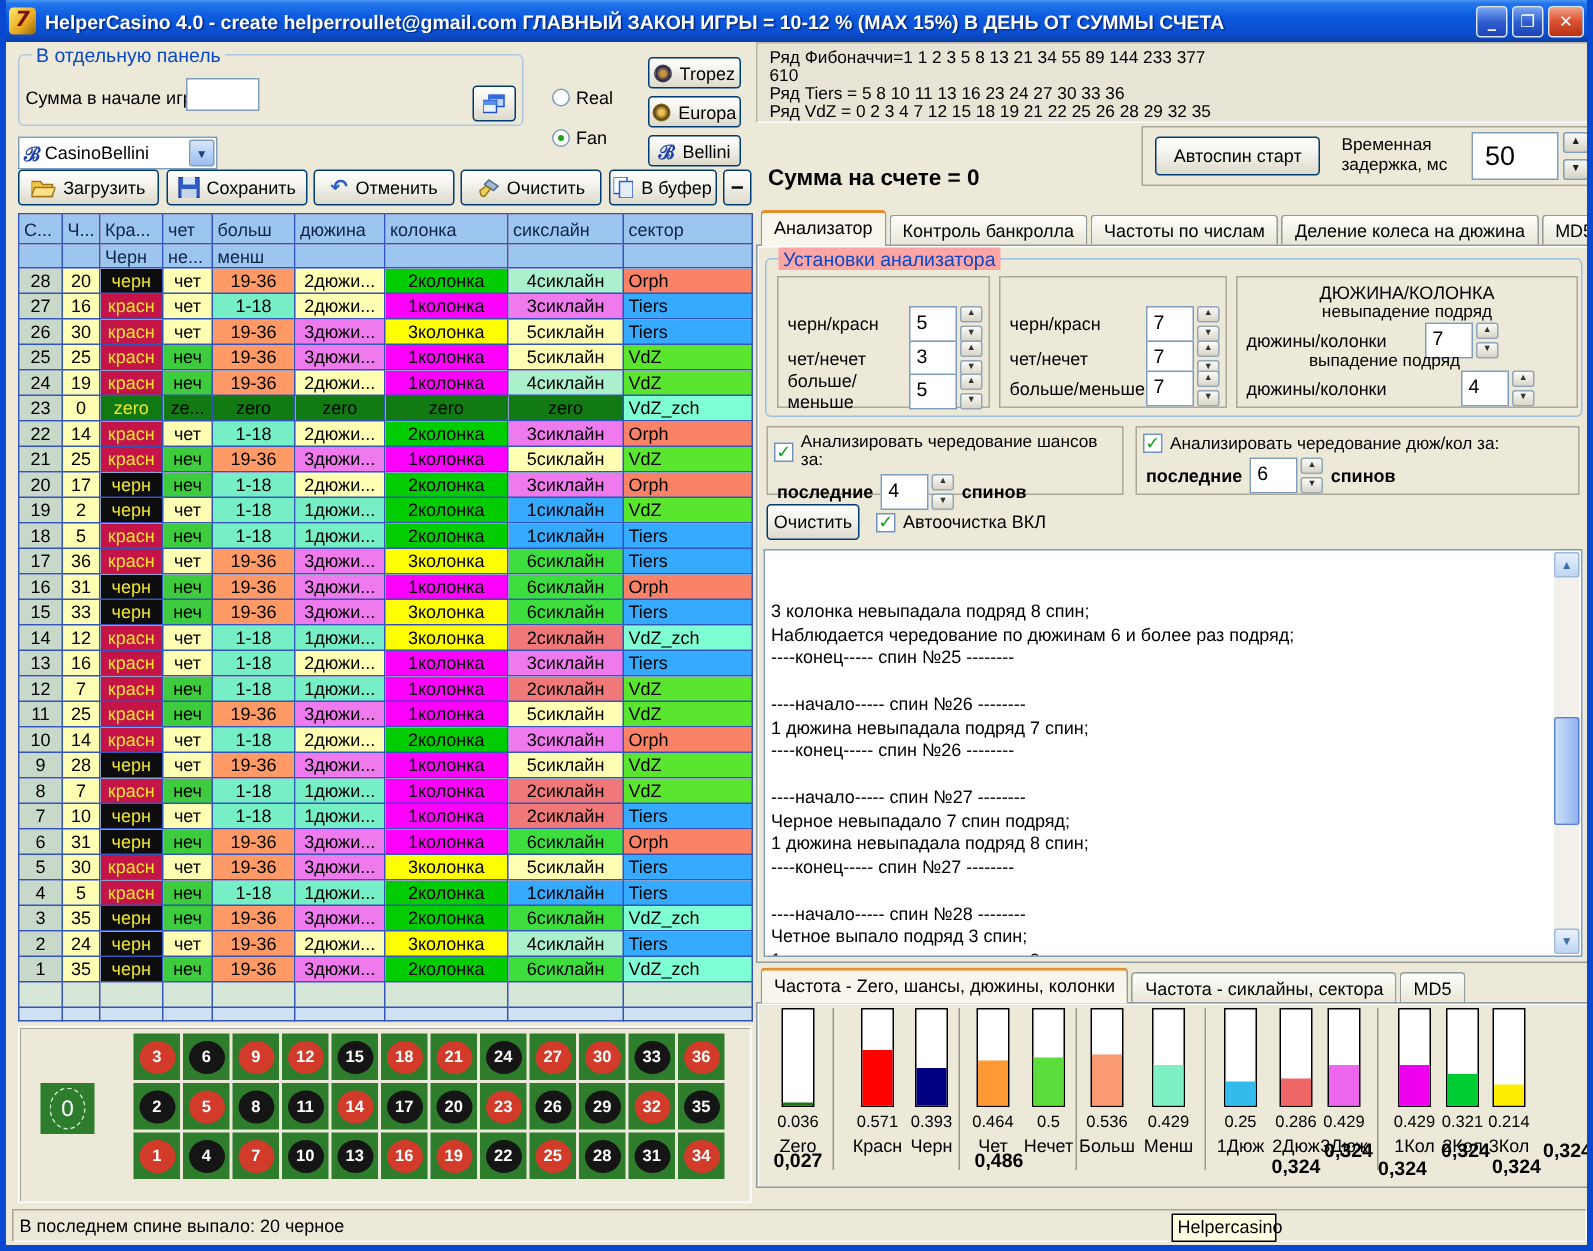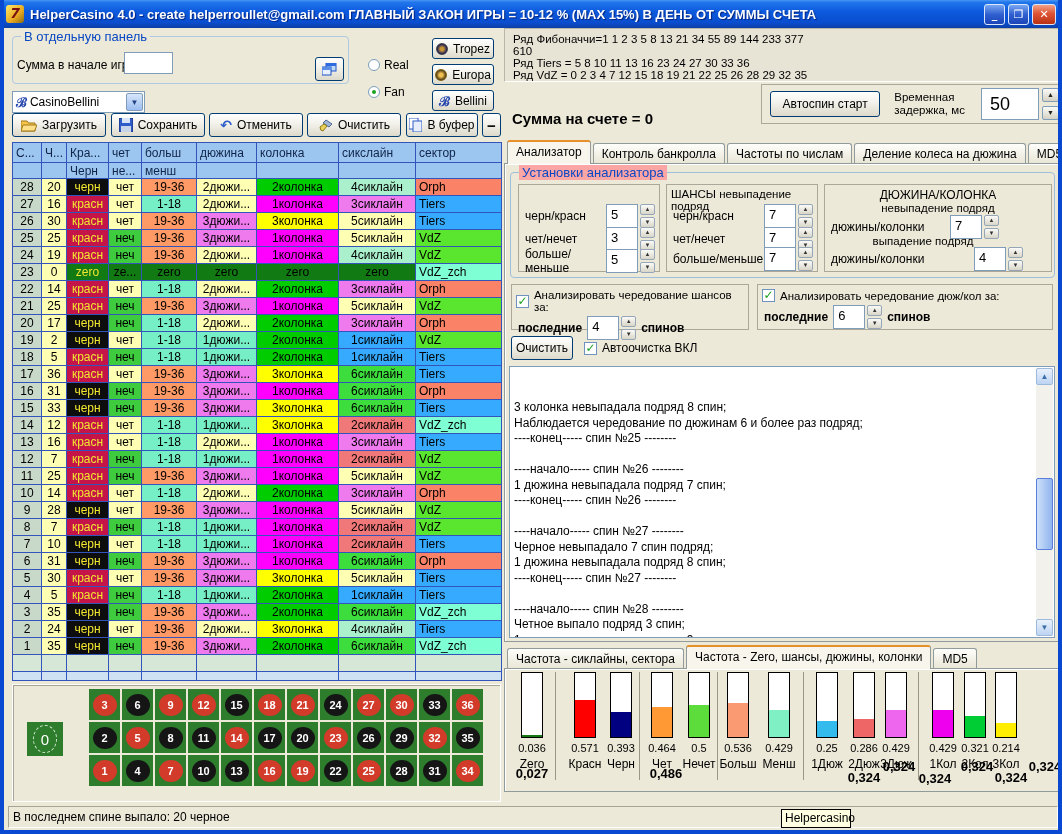--- a/index.html
+++ b/index.html
@@ -264,21 +264,20 @@
           <span class="spin-val">5</span>
           <span class="spin-arrows">
             <span class="sa">▲</span>
             <span class="sa">▼</span>
           </span>
         </span>
     </div>
   </div>
 
   <div class="an-box" style="left:662px;top:184px;width:152px;height:88px;">
-    <div style="font-size:11.5px;padding:3px 0 0 4px;">ШАНСЫ невыпадение подряд</div>
     <div class="an-row" style="top:19px;">
       <span class="lbl">черн/красн</span>
       <span class="spinner">
           <span class="spin-val">7</span>
           <span class="spin-arrows">
             <span class="sa">▲</span>
             <span class="sa">▼</span>
           </span>
         </span>
     </div>
@@ -879,22 +878,22 @@
         </div>
       </div>
   </div>
 
   <div class="statusbar">
     <span>В последнем спине выпало: 20 черное</span>
   </div>
   <div class="tooltip">Helpercasino</div>
 
   <div class="tabstrip" style="left:503px;top:645px;">
+    <span class="tab active">Частота - Zero, шансы, дюжины, колонки</span>
     <span class="tab">Частота - сиклайны, сектора</span>
-    <span class="tab active">Частота - Zero, шансы, дюжины, колонки</span>
     <span class="tab">MD5</span>
   </div>
   <div class="chart-page"></div>
   <div id="chart-layer">
       <div class="bar-wrap" style="left: 517px; top: 672px;">
         <div class="bar-box">
           <div class="bar-fill" style="height:2px;background:#157815;"></div>
         </div>
         <div class="bar-val">0.036</div>
         <div class="bar-name">Zero</div>

